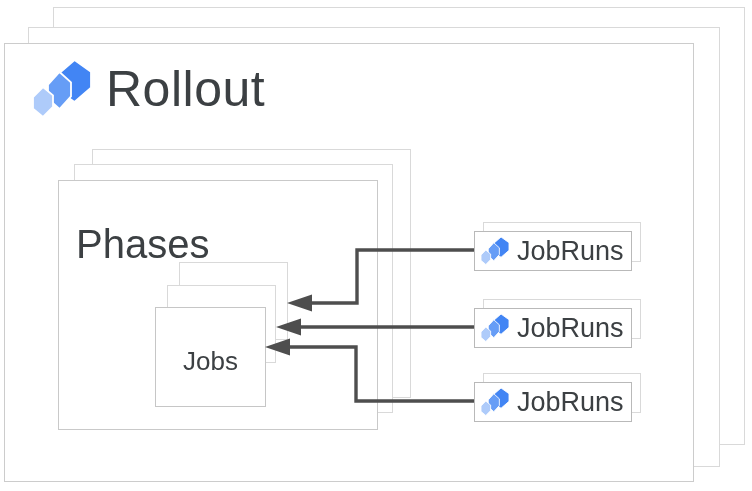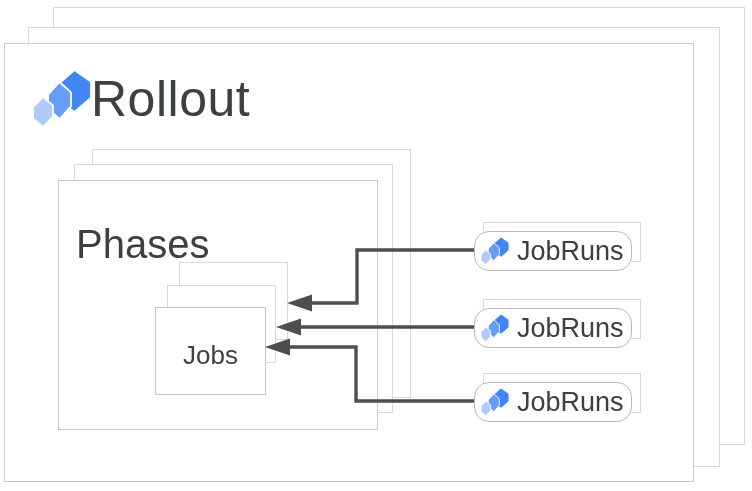--- a/index.html
+++ b/index.html
@@ -19,45 +19,45 @@
   }
   .layer-light { border: 1.5px solid #d9d9d9; }
   .layer-front { border: 1.5px solid #c6c6c6; }
 
   
   .rollout-back  { left: 53px; top: 7px;  width: 692px; height: 438px; }
   .rollout-mid   { left: 28px; top: 27px; width: 692px; height: 440px; }
   .rollout-front { left: 4px;  top: 43px; width: 690px; height: 439px; border-color:#cccccc; }
 
   .rollout-header {
-    position: absolute; left: 33px; top: 70px;
-    display: flex; align-items: center; gap: 0;
+    position: absolute; left: 33px; top: 60px;
+    display: flex; align-items: center; gap: 15px;
   }
   .rollout-title { font-size: 50px; line-height: 1; letter-spacing: .5px; }
 
   
   .phases-back  { left: 92px; top: 149px; width: 319px; height: 249px; }
   .phases-mid   { left: 74px; top: 164px; width: 319px; height: 249px; }
   .phases-front { left: 58px; top: 180px; width: 320px; height: 250px; border-color:#c9c9c9; }
   .phases-label { position: absolute; left: 76px; top: 197px; font-size: 40px; line-height: 1; margin-top: 27px; }
 
   
   .jobs-back  { left: 179px; top: 262px; width: 109px; height: 78px; }
   .jobs-mid   { left: 167px; top: 285px; width: 109px; height: 78px; }
   .jobs-front {
-    left: 155px; top: 307px; width: 111px; height: 88px; border-color:#c6c6c6;
+    left: 155px; top: 307px; width: 111px; height: 100px; border-color:#c6c6c6;
     display: flex; align-items: center; justify-content: center; padding-top: 8px;
   }
   .jobs-label { font-size: 26px; line-height: 1; }
 
   
   .jobruns-back { width: 158px; height: 40px; }
   .jobruns-front {
     width: 158px; height: 40px; border-color:#b9b9b9;
-    display: flex; align-items: center; gap: 8px; padding-left: 6px; border-radius: 15px;
+    display: flex; align-items: center; gap: 8px; padding-left: 6px;
   }
   .jr1b { left: 483px; top: 222px; }
   .jr1f { left: 474px; top: 231px; }
   .jr2b { left: 483px; top: 299px; }
   .jr2f { left: 474px; top: 308px; }
   .jr3b { left: 483px; top: 373px; }
   .jr3f { left: 474px; top: 382px; }
   .jobruns-label { font-size: 27px; line-height: 1; }
 
   .arrow-layer {

